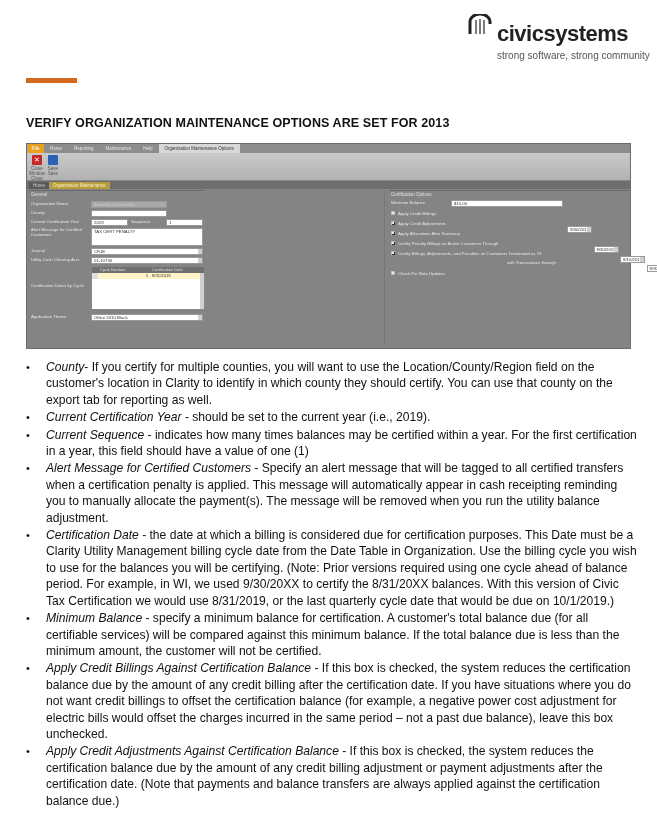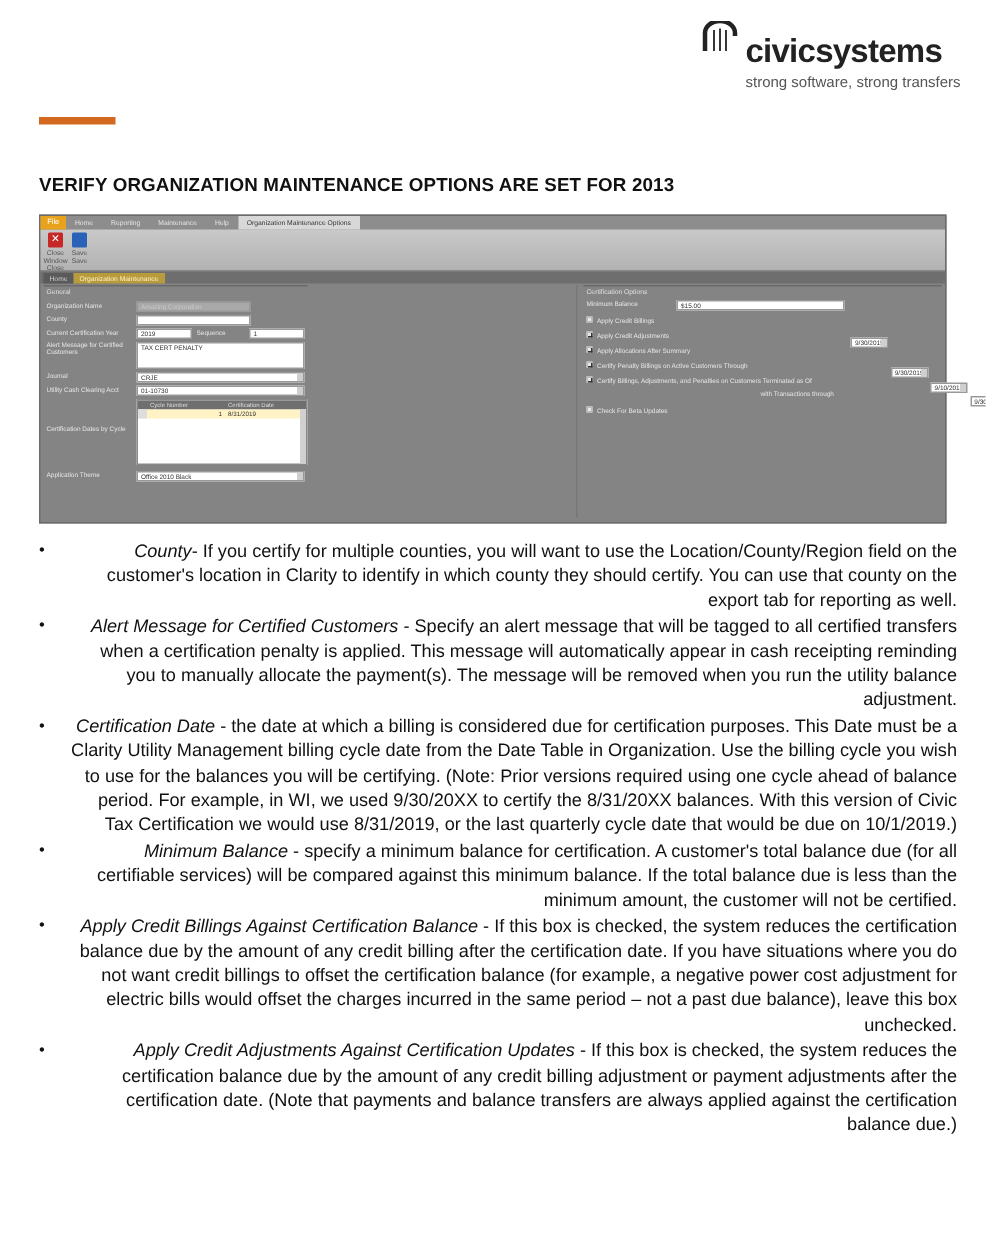--- a/index.html
+++ b/index.html
@@ -43,36 +43,36 @@
   .grid-row span { line-height: 6px; padding-left: 2px; }
   .grid-scroll { position: absolute; right: 0; top: 6px; bottom: 0; width: 4px; background: #d0d0d0; }
   .chk-row { position: absolute; left: 2px; height: 6px; display: flex; align-items: center; font-size: 4.3px; color: #e6e6e6; white-space: nowrap; }
   .chk { width: 4px; height: 4px; background: #e8e8e8; border: 1px solid #bbb; margin-right: 3px; position: relative; }
   .chk.on::after { content: ""; position: absolute; left: 0; top: 0; width: 2px; height: 2px; border-right: 1px solid #333; border-bottom: 1px solid #333; }
   .date-field { position: absolute; width: 54px; height: 7px; }
   .vdivider { position: absolute; left: 357px; top: 46px; bottom: 3px; width: 1px; background: #777; }
 
   
   .bullets { position: absolute; left: 26px; top: 359px; width: 612px; list-style: none; font-size: 12.1px; line-height: 16.4px; color: #111; }
-  .bullets li { position: relative; padding-left: 20px; margin-bottom: 1px; text-align: right; }
+  .bullets li { position: relative; padding-left: 20px; margin-bottom: 1px; }
   .bullets li::before { content: "\2022"; position: absolute; left: 0; top: 0; font-size: 11px; }
   .bullets em { font-style: italic; }
 </style>
 </head>
 <body>
 
 <div class="logo">
   <svg class="logo-mark" viewBox="0 0 26 22">
     <path d="M3 20 V8 A10 8 0 0 1 23 8 V10" fill="none" stroke="#222" stroke-width="3"></path>
     <line x1="9" y1="6" x2="9" y2="20" stroke="#222" stroke-width="1.2"></line>
     <line x1="13" y1="5" x2="13" y2="20" stroke="#222" stroke-width="1.2"></line>
     <line x1="17" y1="6" x2="17" y2="20" stroke="#222" stroke-width="1.2"></line>
   </svg>
   <div class="logo-word">civicsystems</div>
-  <div class="logo-tag">strong software, strong transfers</div>
+  <div class="logo-tag">strong software, strong community</div>
 </div>
 
 <div class="accent-bar"></div>
 <div class="heading">VERIFY ORGANIZATION MAINTENANCE OPTIONS ARE SET FOR 2013</div>
 
 <div class="app">
   <div class="ribbon-tabs">
     <div class="file-tab">File</div>
     <div class="rtab">Home</div>
     <div class="rtab">Reporting</div>
@@ -184,18 +184,20 @@
     <span class="field dd date-field" style="left:178px;top:67px">9/30/2019</span>
     <div class="chk-row" style="top:79px">
       <span class="chk"></span>
       <span>Check For Beta Updates</span>
     </div>
   </div>
 </div>
 
 <ul class="bullets">
   <li><em>County</em><span>- If you certify for multiple counties, you will want to use the Location/County/Region field on the customer's location in Clarity to identify in which county they should certify.  You can use that county on the export tab for reporting as well.</span></li>
+  <li><em>Current Certification Year</em><span> - should be set to the current year (i.e., 2019).</span></li>
+  <li><em>Current Sequence</em><span> - indicates how many times balances may be certified within a year.  For the first certification in a year, this field should have a value of one (1)</span></li>
   <li><em>Alert Message for Certified Customers</em><span> - Specify an alert message that will be tagged to all certified transfers when a certification penalty is applied.  This message will automatically appear in cash receipting reminding you to manually allocate the payment(s).  The message will be removed when you run the utility balance adjustment.</span></li>
   <li><em>Certification Date</em><span> - the date at which a billing is considered due for certification purposes.  This Date must be a Clarity Utility Management billing cycle date from the Date Table in Organization. Use the billing cycle you wish to use for the balances you will be certifying. (Note: Prior versions required using one cycle ahead of balance period.  For example, in WI, we used 9/30/20XX to certify the 8/31/20XX balances. With this version of Civic Tax Certification we would use 8/31/2019, or the last quarterly cycle date that would be due on 10/1/2019.)</span></li>
   <li><em>Minimum Balance</em><span> - specify a minimum balance for certification.  A customer's total balance due (for all certifiable services) will be compared against this minimum balance.  If the total balance due is less than the minimum amount, the customer will not be certified.</span></li>
   <li><em>Apply Credit Billings Against Certification Balance</em><span> - If this box is checked, the system reduces the certification balance due by the amount of any credit billing after the certification date.  If you have situations where you do not want credit billings to offset the certification balance (for example, a negative power cost adjustment for electric bills would offset the charges incurred in the same period – not a past due balance), leave this box unchecked.</span></li>
-  <li><em>Apply Credit Adjustments Against Certification Updates</em><span> - If this box is checked, the system reduces the certification balance due by the amount of any credit billing adjustment or payment adjustments after the certification date.  (Note that payments and balance transfers are always applied against the certification balance due.)</span></li>
+  <li><em>Apply Credit Adjustments Against Certification Balance</em><span> - If this box is checked, the system reduces the certification balance due by the amount of any credit billing adjustment or payment adjustments after the certification date.  (Note that payments and balance transfers are always applied against the certification balance due.)</span></li>
 </ul>
 
 </body></html>

